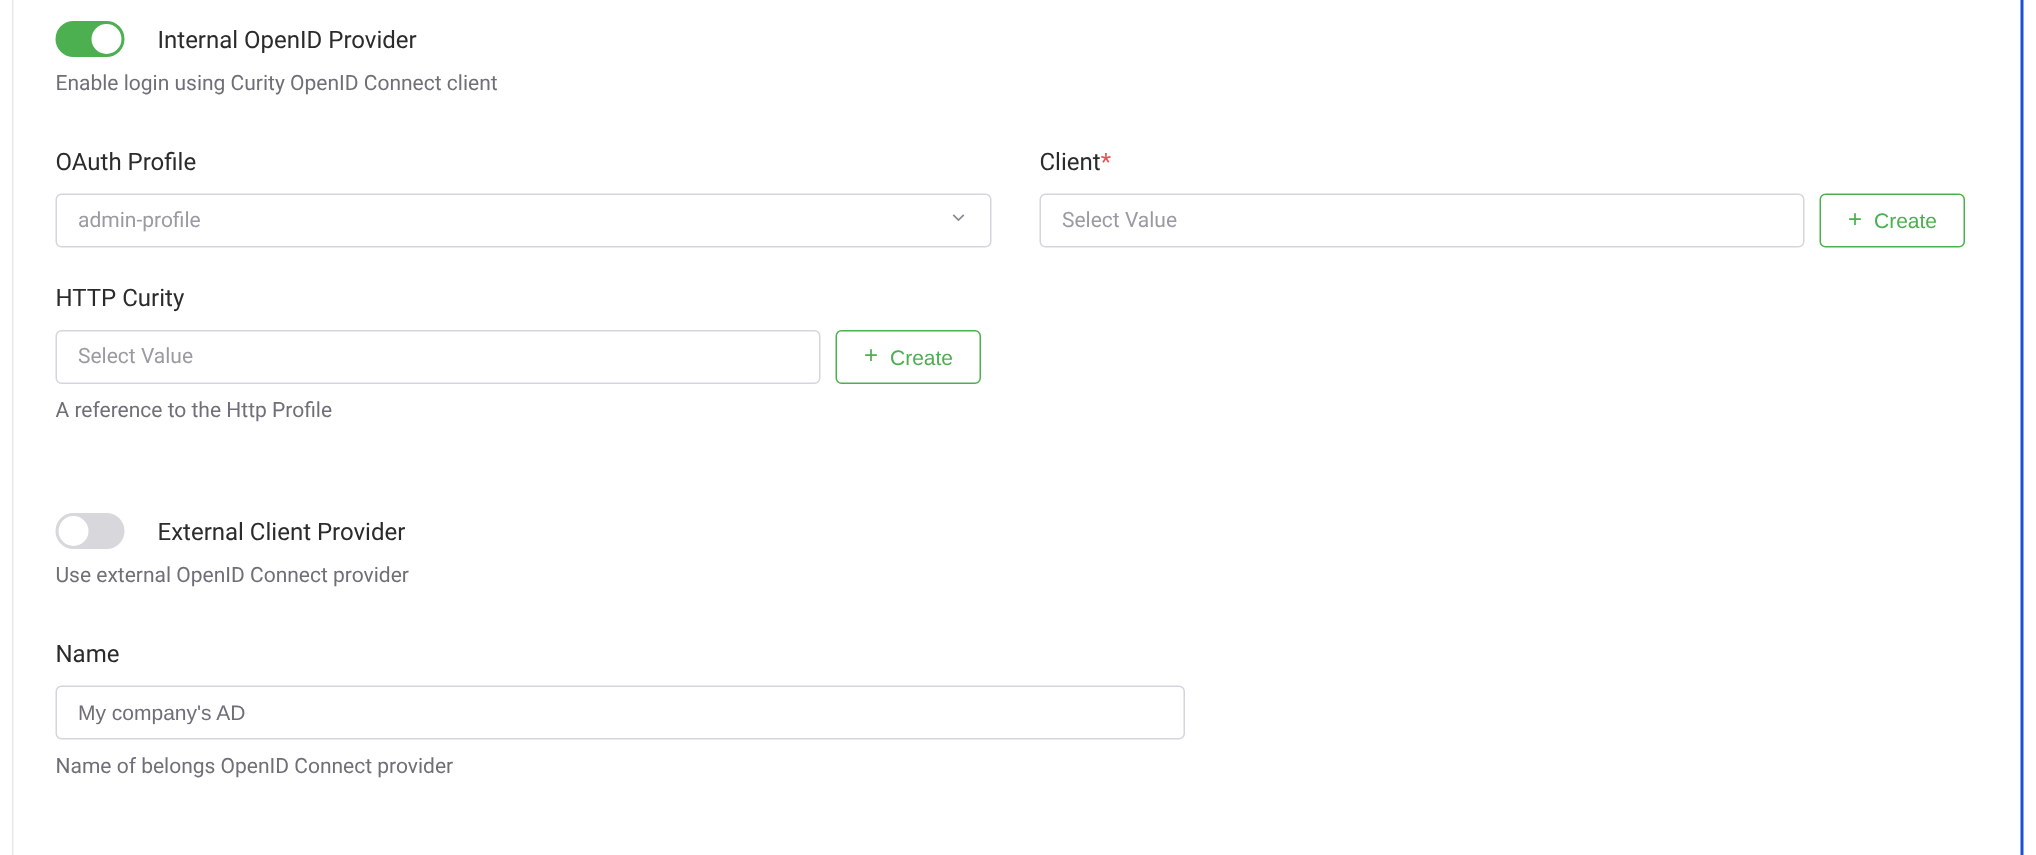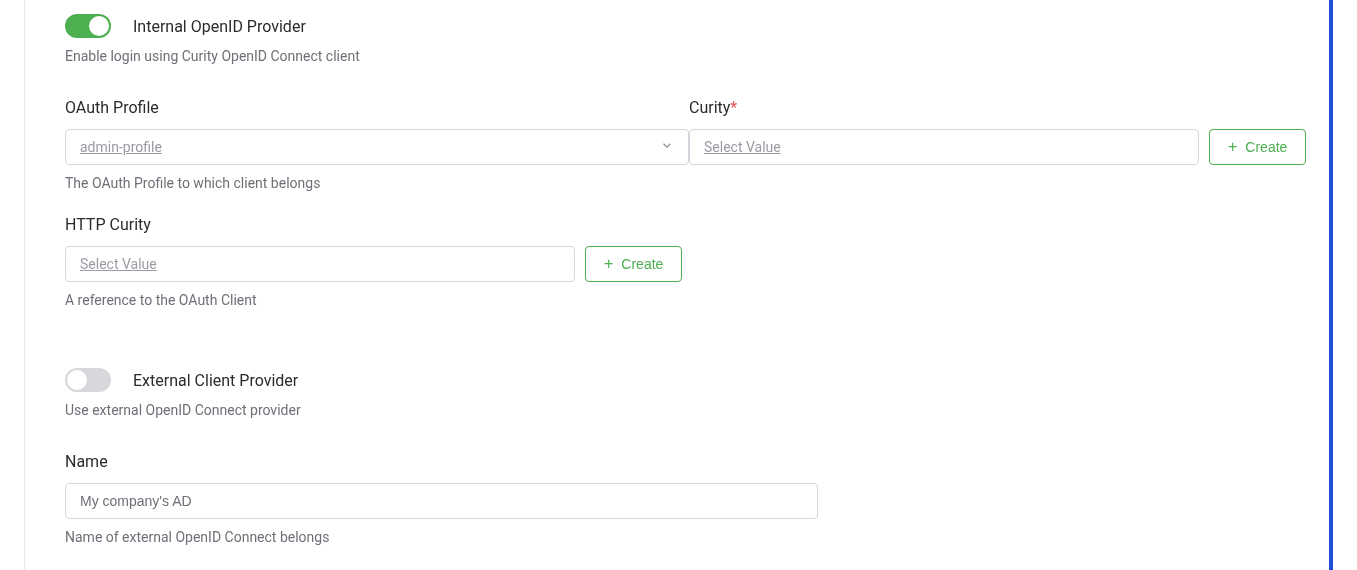--- a/index.html
+++ b/index.html
@@ -6,44 +6,45 @@
 body {
   font-family: -apple-system, BlinkMacSystemFont, "Segoe UI", Roboto, sans-serif;
   background: #fff;
   color: #2b2b2b;
   width: 1357px;
   height: 570px;
   overflow: hidden;
 }
 .panel {
   border-left: 1px solid #e8e8eb;
-  border-right: 4px solid #1d4ed8;
-  padding: 14px 36px 30px 40px;
+  border-right: 2px solid #1d4ed8;
+  padding: 14px 36px 30px 28px;
   height: 100%;
-  margin: 0 24px;
+  margin: 0 8px;
 }
 .section { margin-bottom: 34px; }
 .toggle-row { display: flex; align-items: center; gap: 22px; margin-bottom: 10px; }
 .toggle {
   width: 46px; height: 24px; border-radius: 12px;
   position: relative; cursor: pointer; flex-shrink: 0;
 }
 .toggle.on { background: #4caf50; }
 .toggle.off { background: #d7d7dc; }
 .toggle .knob {
   position: absolute; top: 2px; width: 20px; height: 20px;
   background: #fff; border-radius: 50%;
 }
 .toggle.on .knob { right: 2px; }
 .toggle.off .knob { left: 2px; }
 .toggle-label { font-size: 16px; color: #2b2b2b; font-weight: 400; }
 .desc { font-size: 14px; color: #6f6f78; margin-top: 6px; }
 .row2 {
   display: grid;
   grid-template-columns: 624px 624px;
+  column-gap: 32px;
   margin-top: 30px;
 }
 .field { margin-bottom: 24px; }
 .field-label {
   font-size: 16px; color: #2b2b2b; margin-bottom: 12px; display: block;
 }
 .req { color: #e55353; }
 .control-row { display: flex; gap: 10px; align-items: center; }
 .select, .input {
   width: 100%;
@@ -52,21 +53,21 @@
   border-radius: 4px;
   padding: 0 14px;
   font-size: 14px;
   color: #2b2b2b;
   background: #fff;
   display: flex;
   align-items: center;
   position: relative;
 }
 .select { cursor: pointer; }
-.select .value { color: #9a9aa3; text-decoration: underline; }
+.select .value { color: #9a9aa3; }
 .select.filled .value { color: #9a9aa3; }
 .select .chev {
   position: absolute; right: 14px; top: 50%; transform: translateY(-50%);
 }
 .input input {
   border: none; outline: none; width: 100%; height: 100%;
   font-size: 14px; background: transparent; color: #6f6f78;
 }
 .input input::placeholder { color: #9a9aa3; }
 .btn-create {
@@ -111,26 +112,25 @@
     <div class="field">
       <label class="field-label">OAuth Profile</label>
       <div class="select filled w-oauth">
         <span class="value">admin-profile</span>
         <span class="chev">
           <svg class="ch" viewBox="0 0 24 24" fill="none" stroke="#8a8a93" stroke-width="2">
               <polyline points="6 9 12 15 18 9"></polyline>
             </svg>
         </span>
       </div>
-      <div class="help">The OAuth Profile to which client belongs</div>
     </div>
 
     <div class="field">
       <label class="field-label">
-        <span>Curity</span><span class="req">*</span>
+        <span>Client</span><span class="req">*</span>
       </label>
       <div class="control-row">
         <div class="select w-client-select">
           <span class="value">Select Value</span>
         </div>
         <button class="btn-create">
           <span class="plus">+</span>
           <span>Create</span>
         </button>
       </div>
@@ -142,36 +142,36 @@
     <label class="field-label">HTTP Curity</label>
     <div class="control-row">
       <div class="select w-http-select">
         <span class="value">Select Value</span>
       </div>
       <button class="btn-create">
         <span class="plus">+</span>
         <span>Create</span>
       </button>
     </div>
-    <div class="help">A reference to the OAuth Client</div>
+    <div class="help">A reference to the Http Profile</div>
   </div>
 
   <div style="height:36px"></div>
 
   <div class="section">
     <div class="toggle-row">
       <div class="toggle off">
         <div class="knob"></div>
       </div>
       <span class="toggle-label">External Client Provider</span>
     </div>
     <div class="desc">Use external OpenID Connect provider</div>
   </div>
 
   <div class="field">
     <label class="field-label">Name</label>
     <div class="input w-name">
       <input type="text" value="My company's AD" style="">
     </div>
-    <div class="help">Name of external OpenID Connect belongs</div>
+    <div class="help">Name of belongs OpenID Connect provider</div>
   </div>
 
 </div>
 
 </body></html>

